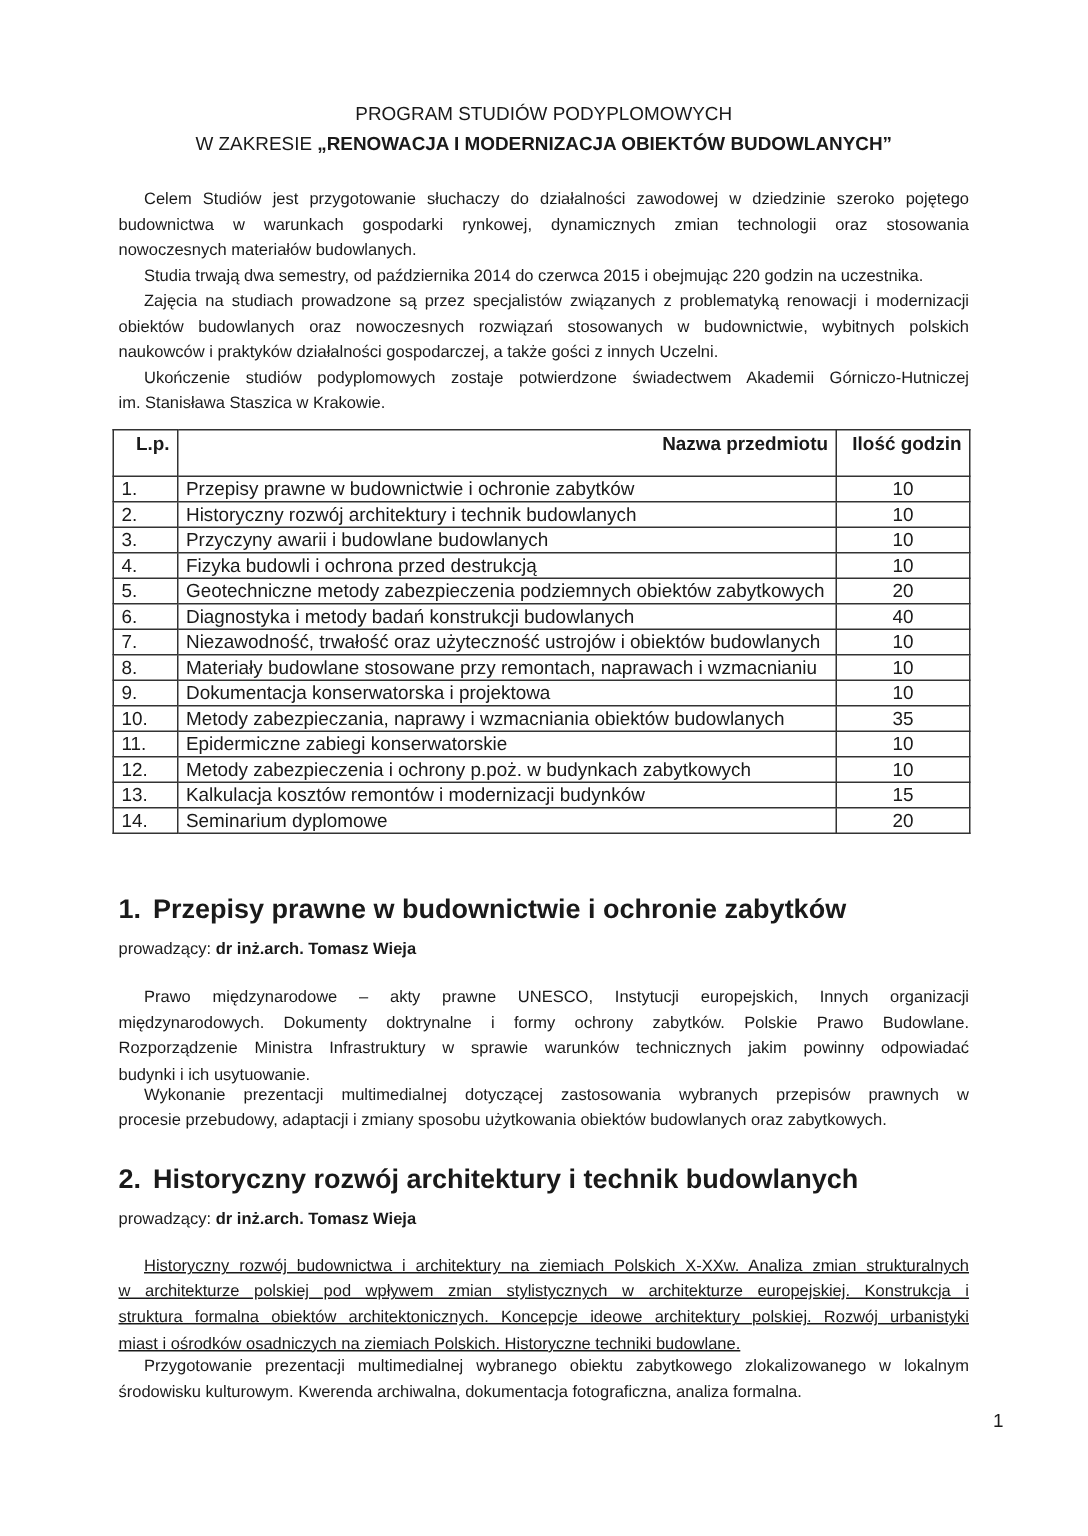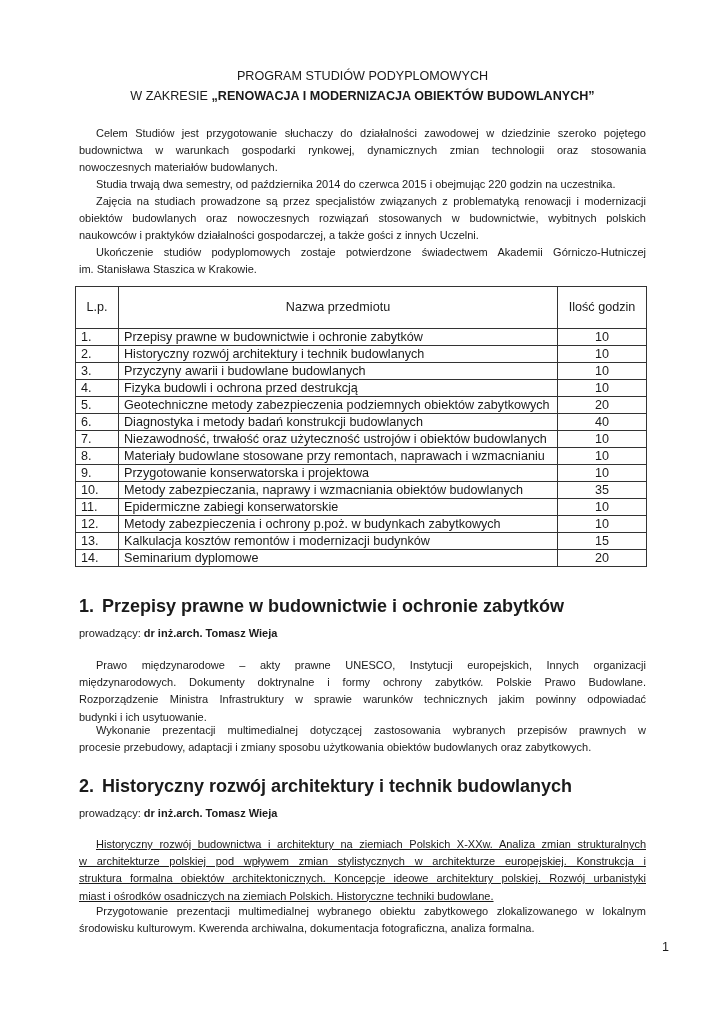--- a/index.html
+++ b/index.html
@@ -9,21 +9,21 @@
   .title { position:absolute; left:0; width:725px; text-align:center; font-size:12.6px; }
   .title.t1 { top:69px; }
   .title.t2 { top:89px; }
   .title .b { font-weight:bold; }
   .para { position:absolute; left:79px; width:567px; text-align:justify; line-height:17.2px; font-size:11px; }
   .para .ln { display:block; text-align:justify; text-align-last:justify; white-space:nowrap; }
   .para .ln.last { text-align-last:left; }
   .para .ln.ind { text-indent:17px; }
   table.subj { position:absolute; left:75px; top:286px; width:572px; border-collapse:collapse; font-size:12.6px; }
   table.subj td, table.subj th { border:1px solid #333; padding:0 5px; height:16px; line-height:16px; vertical-align:top; }
-  table.subj th { font-weight:normal; text-align:center; height:29px; padding-top:12px; }
+  table.subj th { font-weight:bold; text-align:right; height:29px; padding-top:1px; }
   table.subj td.num { width:32px; }
   table.subj td.hrs, table.subj th.hrs { width:78px; }
   table.subj td.hrs { text-align:center; }
   .sec { position:absolute; left:79px; font-weight:bold; font-size:18px; }
   .sec .n { display:inline-block; width:23px; }
   .lect { position:absolute; left:79px; font-size:11px; }
   .lect .b { font-weight:bold; }
   .pageno { position:absolute; left:662px; top:940px; font-size:12.6px; }
 </style>
 </head>
@@ -96,21 +96,21 @@
           <td>Niezawodność, trwałość oraz użyteczność ustrojów i obiektów budowlanych</td>
           <td class="hrs">10</td>
         </tr>
     <tr>
           <td class="num">8.</td>
           <td>Materiały budowlane stosowane przy remontach, naprawach i wzmacnianiu</td>
           <td class="hrs">10</td>
         </tr>
     <tr>
           <td class="num">9.</td>
-          <td>Przygotowanie konserwatorska i projektowa</td>
+          <td>Dokumentacja konserwatorska i projektowa</td>
           <td class="hrs">10</td>
         </tr>
     <tr>
           <td class="num">10.</td>
           <td>Metody zabezpieczania, naprawy i wzmacniania obiektów budowlanych</td>
           <td class="hrs">35</td>
         </tr>
     <tr>
           <td class="num">11.</td>
           <td>Epidermiczne zabiegi konserwatorskie</td>

